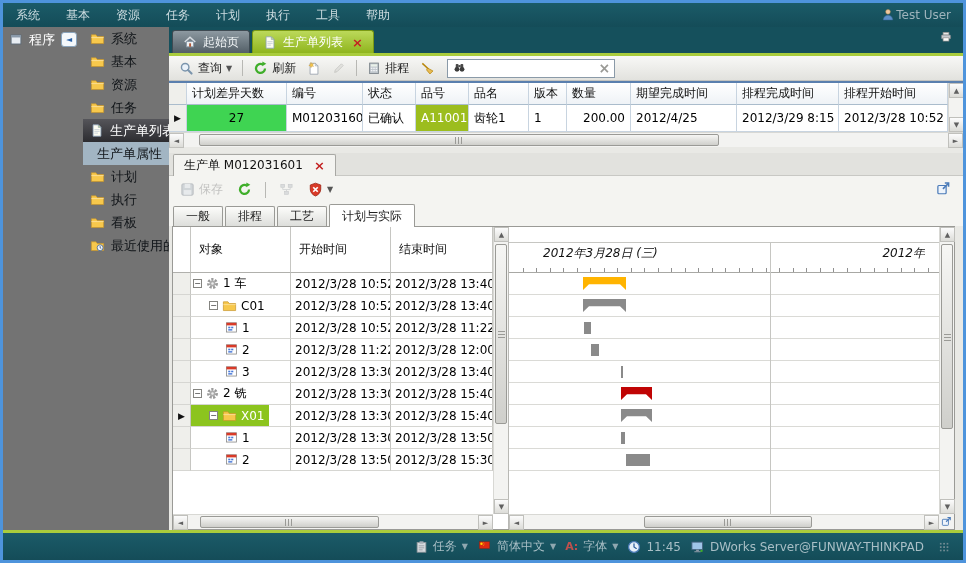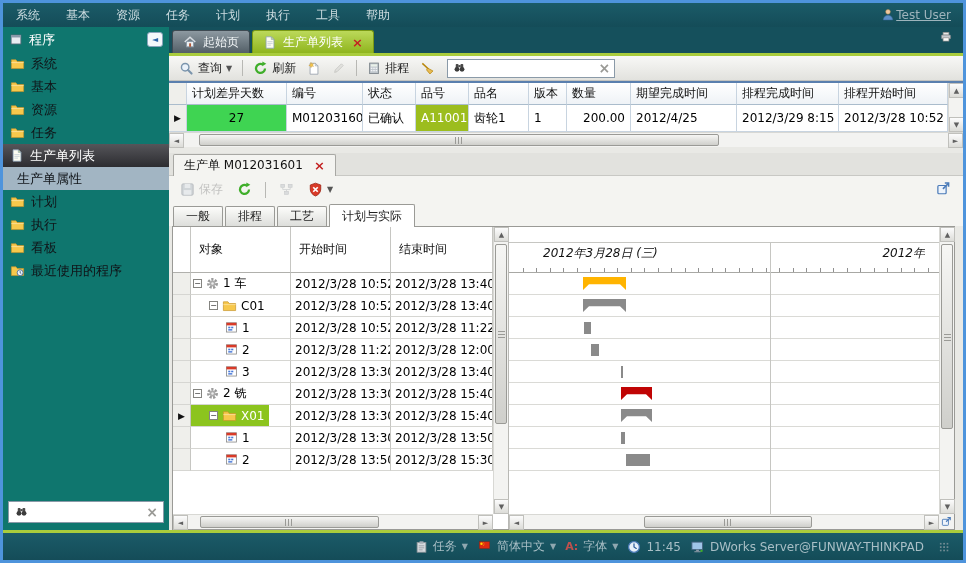--- a/index.html
+++ b/index.html
@@ -12,25 +12,25 @@
   .titlebar { height:26px; flex:none; background:linear-gradient(#e3eef8,#c0d4e8 45%,#a9c0d6); display:flex; align-items:center; padding:0 8px; gap:6px; position:relative; }
   .title-text { font-size:13px; color:#1e2e3e; }
   .winbtns { position:absolute; top:-1px; right:10px; display:flex; gap:1px; }
   .winbtn { height:19px; width:29px; border:1px solid #6e7e8e; border-radius:0 0 4px 4px; background:linear-gradient(#fdfdfd,#d3dce6 50%,#bcc9d6); color:#3a4a5a; font-size:9px; display:flex; align-items:center; justify-content:center; }
   .winbtn.close { width:43px; background:linear-gradient(#f4b4a8,#dd6a56 50%,#c6432f); border-color:#8e3a2a; color:#fff; font-size:12px; font-weight:bold; }
   .maxglyph { width:9px; height:7px; border:2px solid #3a4a5a; display:inline-block; }
 
   
   .menubar { height:24px; flex:none; background:linear-gradient(#1b5b68,#144c58); display:flex; align-items:center; color:#cfdee2; }
   .menu-item { padding:0 13px; height:100%; display:flex; align-items:center; }
-  .menu-user { margin-left:auto; display:flex; gap:1px; align-items:center; color:#9eb4bc; padding-right:12px;text-decoration:underline; }
+  .menu-user { margin-left:auto; display:flex; gap:1px; align-items:center; color:#9eb4bc; padding-right:12px; }
 
   
   .bodyrow { flex:1; display:flex; min-height:0; }
-  .sidebar { width:166px; flex:none; background:#0f766e; display:flex; flex-direction:column; }
+  .sidebar { width:166px; flex:none; background:#737373; display:flex; flex-direction:row; }
   .sb-header { height:25px; flex:none; display:flex; align-items:center; color:#fff; font-size:13px; padding:0 6px; gap:6px; }
   .sb-collapse { margin-left:auto; width:16px; height:15px; background:#f4f8fb; border:1px solid #8aa4bc; border-radius:3px; color:#2a62a8; font-size:8px; display:flex; align-items:center; justify-content:center; }
   .sb-item { height:23px; flex:none; display:flex; align-items:center; gap:6px; padding-left:7px; font-size:13px; color:#101418; white-space:nowrap; overflow:hidden; }
   .sb-item.selected { background:linear-gradient(#55555a,#2c2c30); color:#fff; }
   .sb-item.child { padding-left:14px; background:#a2b5c3; }
   .sb-search { margin-top:auto; margin:auto 5px 7px 5px; height:22px; background:#fff; border:1px solid #8a9aa8; display:flex; align-items:center; padding:0 5px; gap:5px; }
   .sb-search input { flex:1; border:none; outline:none; font-size:12px; min-width:0; background:transparent; }
   .clear-x { color:#9a9a96; font-weight:bold; font-size:14px; line-height:1; }
 
   

